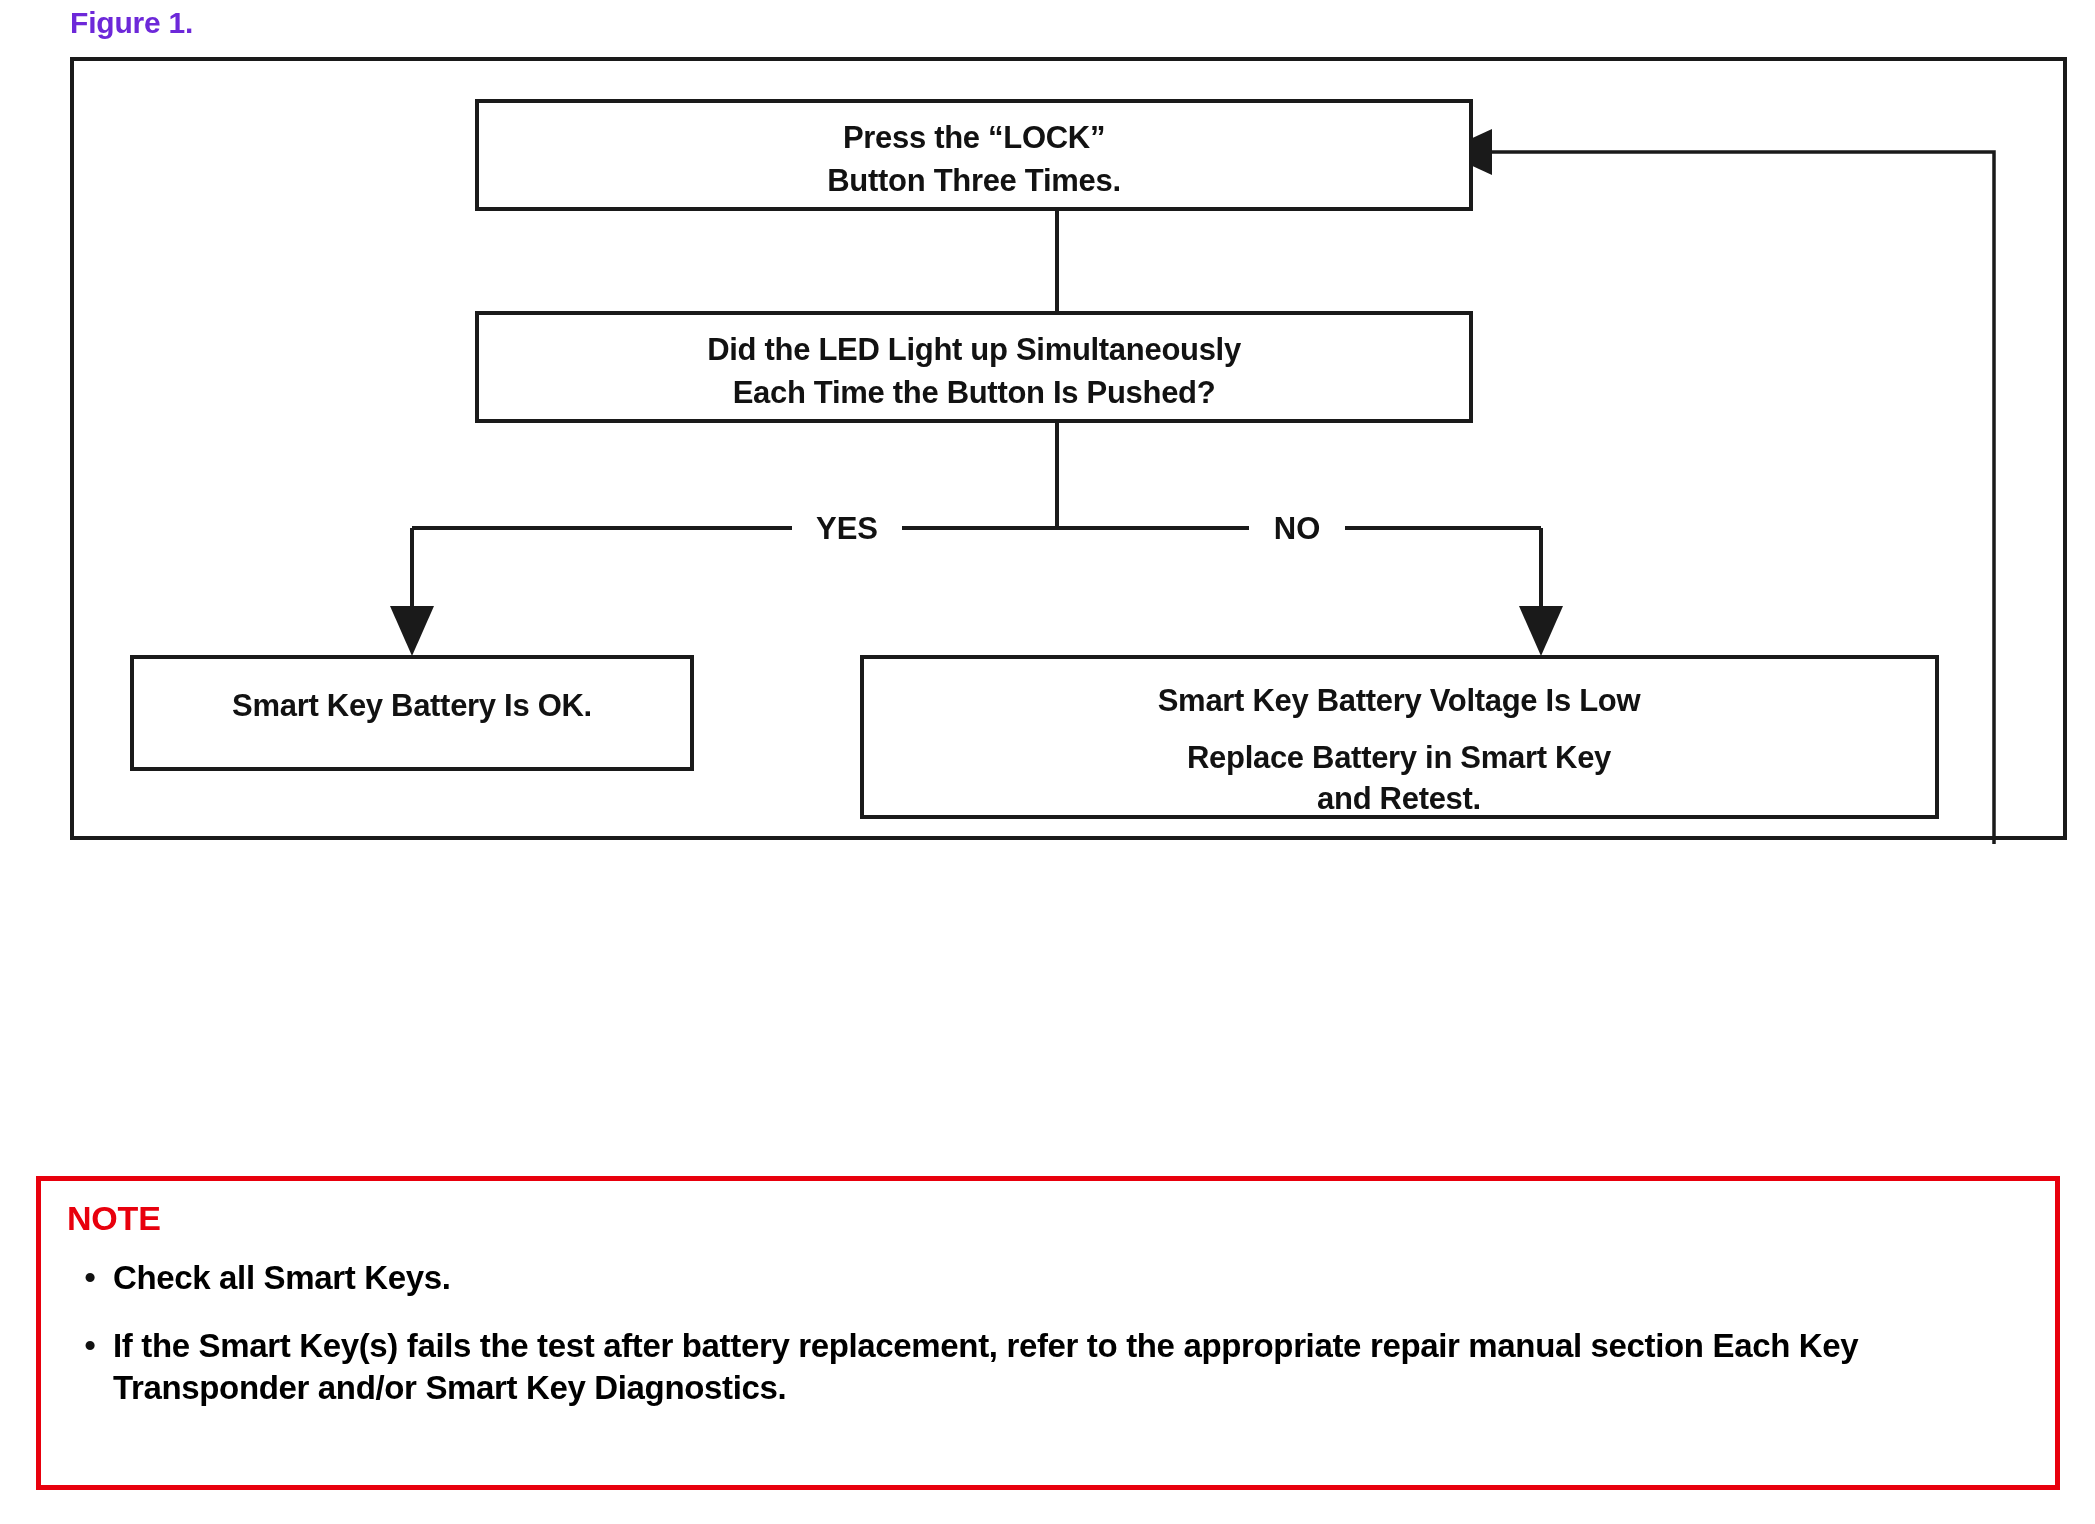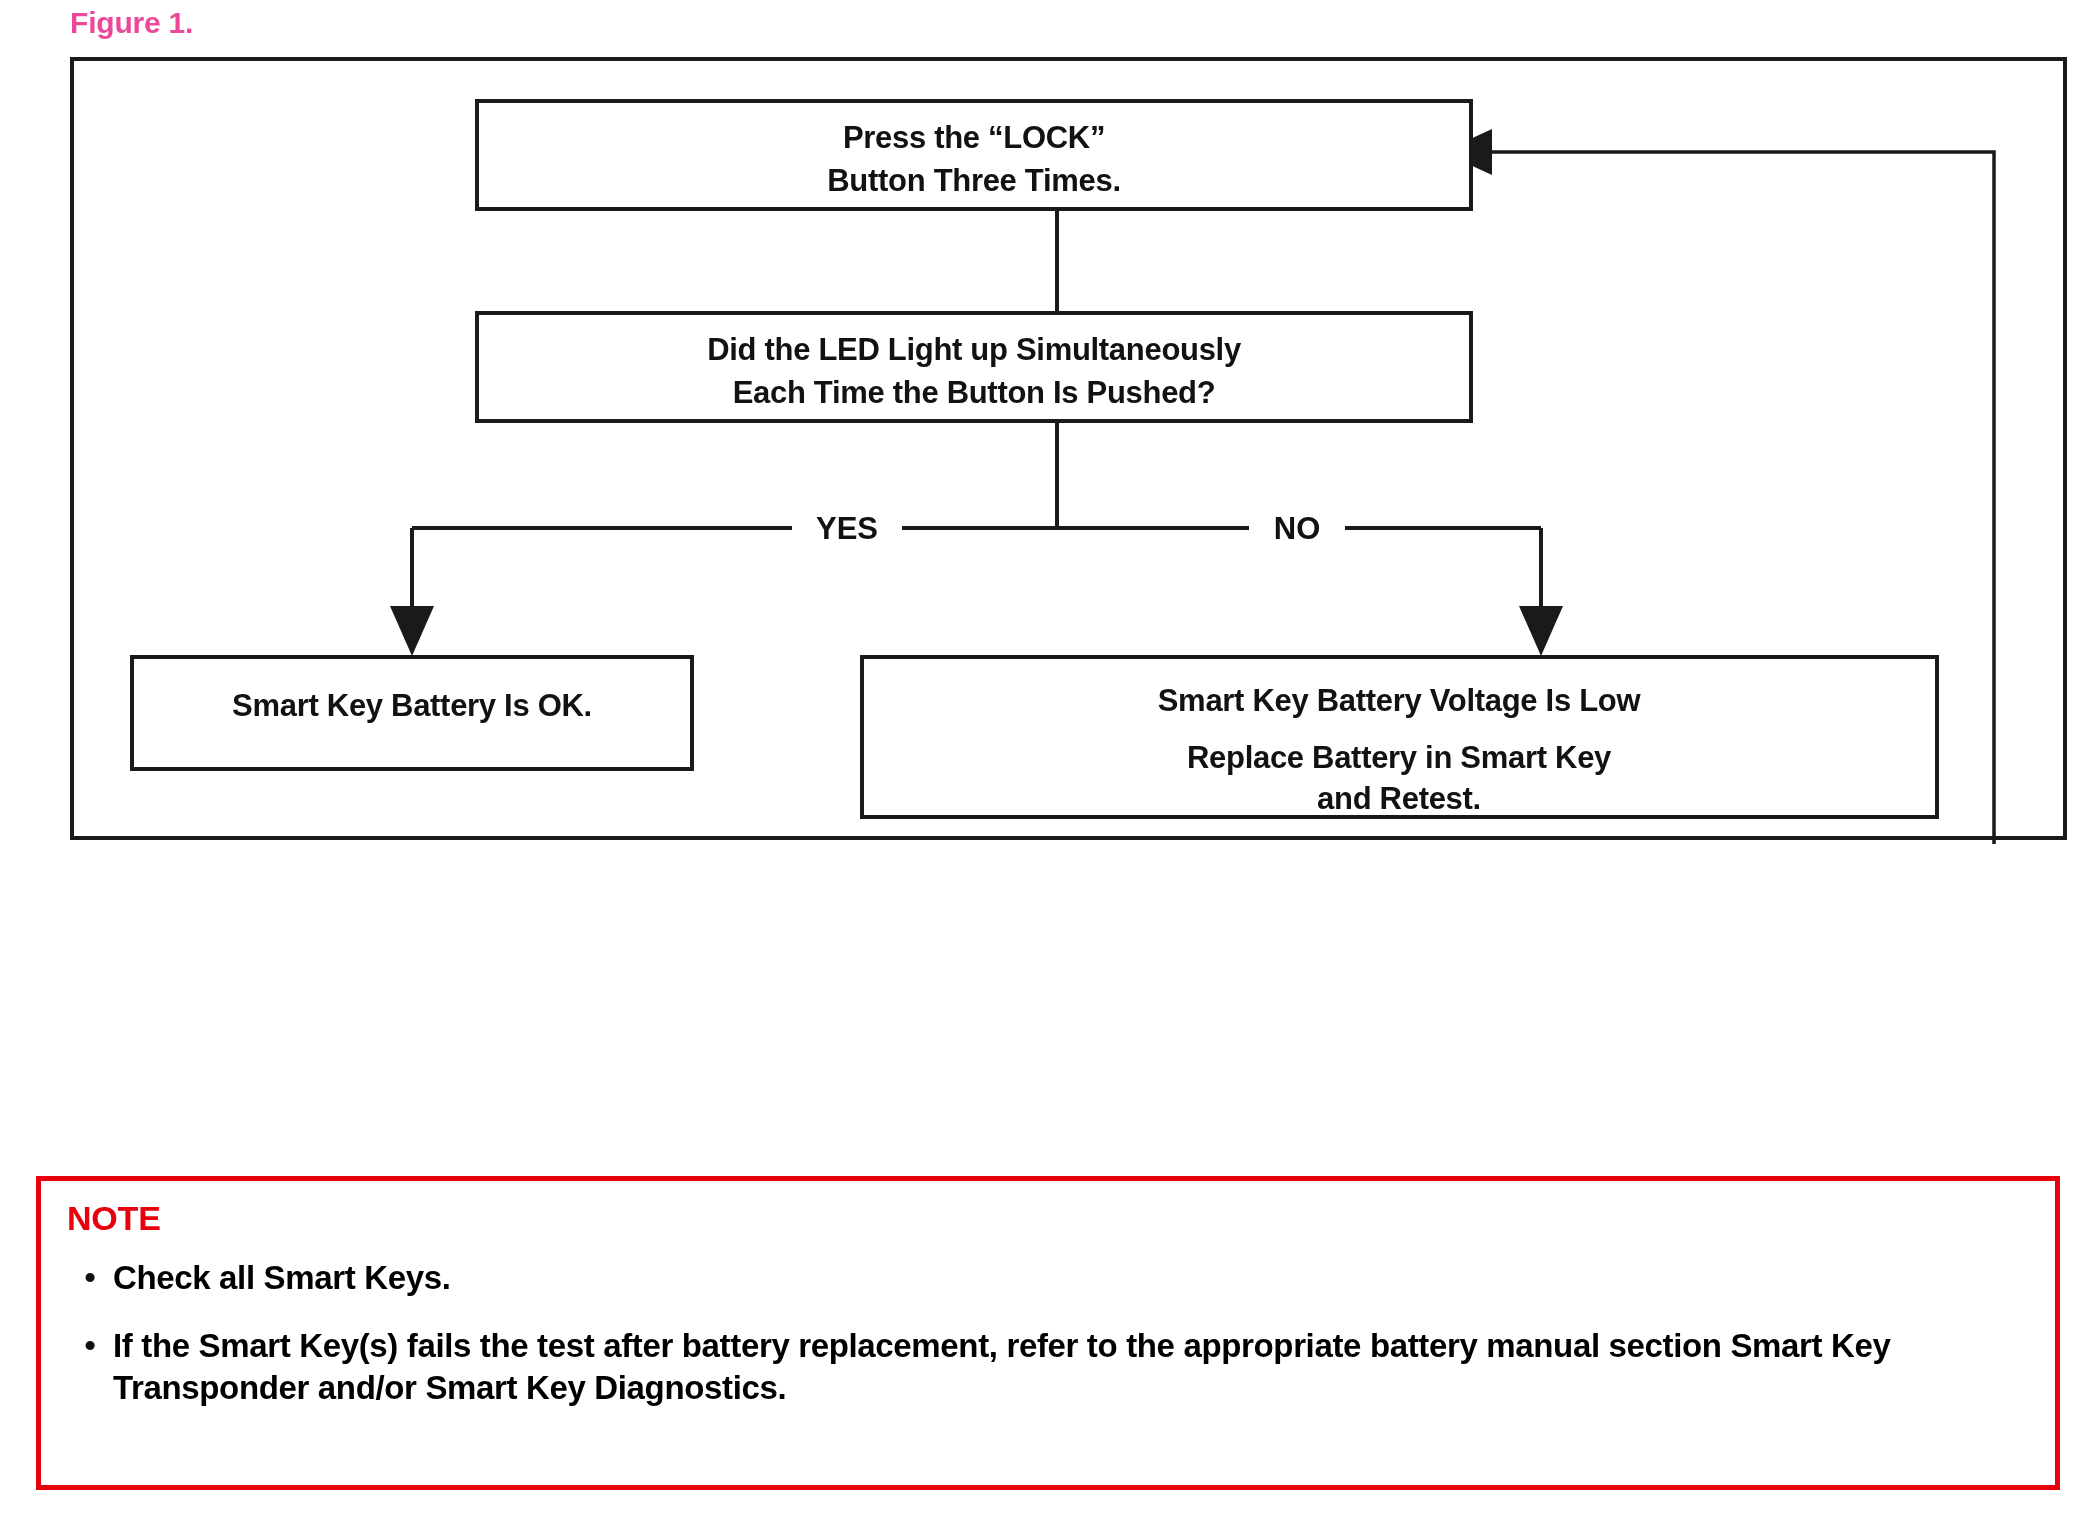--- a/index.html
+++ b/index.html
@@ -17,21 +17,21 @@
   #page {
     position: relative;
     width: 2095px;
     height: 1524px;
     background: #ffffff;
   }
   .figure-label {
     position: absolute;
     left: 70px;
     top: 6px;
-    color: #ec4899;
+    color: #6d28d9;
     font-size: 30px;
     font-weight: bold;
     letter-spacing: -0.2px;
     font-family: "Liberation Sans", sans-serif;
   }
   #figure-frame {
     position: absolute;
     left: 70px;
     top: 57px;
     width: 1997px;
@@ -197,18 +197,18 @@
 
   <div id="note-box">
     <div id="note-title">NOTE</div>
     <div class="note-list">
       <div class="note-item">
         <div class="note-bullet">•</div>
         <div class="note-text">Check all Smart Keys.</div>
       </div>
       <div class="note-item">
         <div class="note-bullet">•</div>
-        <div class="note-text">If the Smart Key(s) fails the test after battery replacement, refer to the appropriate battery manual section Smart Key Transponder and/or Smart Key Diagnostics.</div>
+        <div class="note-text">If the Smart Key(s) fails the test after battery replacement, refer to the appropriate repair manual section Each Key Transponder and/or Smart Key Diagnostics.</div>
       </div>
     </div>
   </div>
 
 </div>
 
 </body></html>

